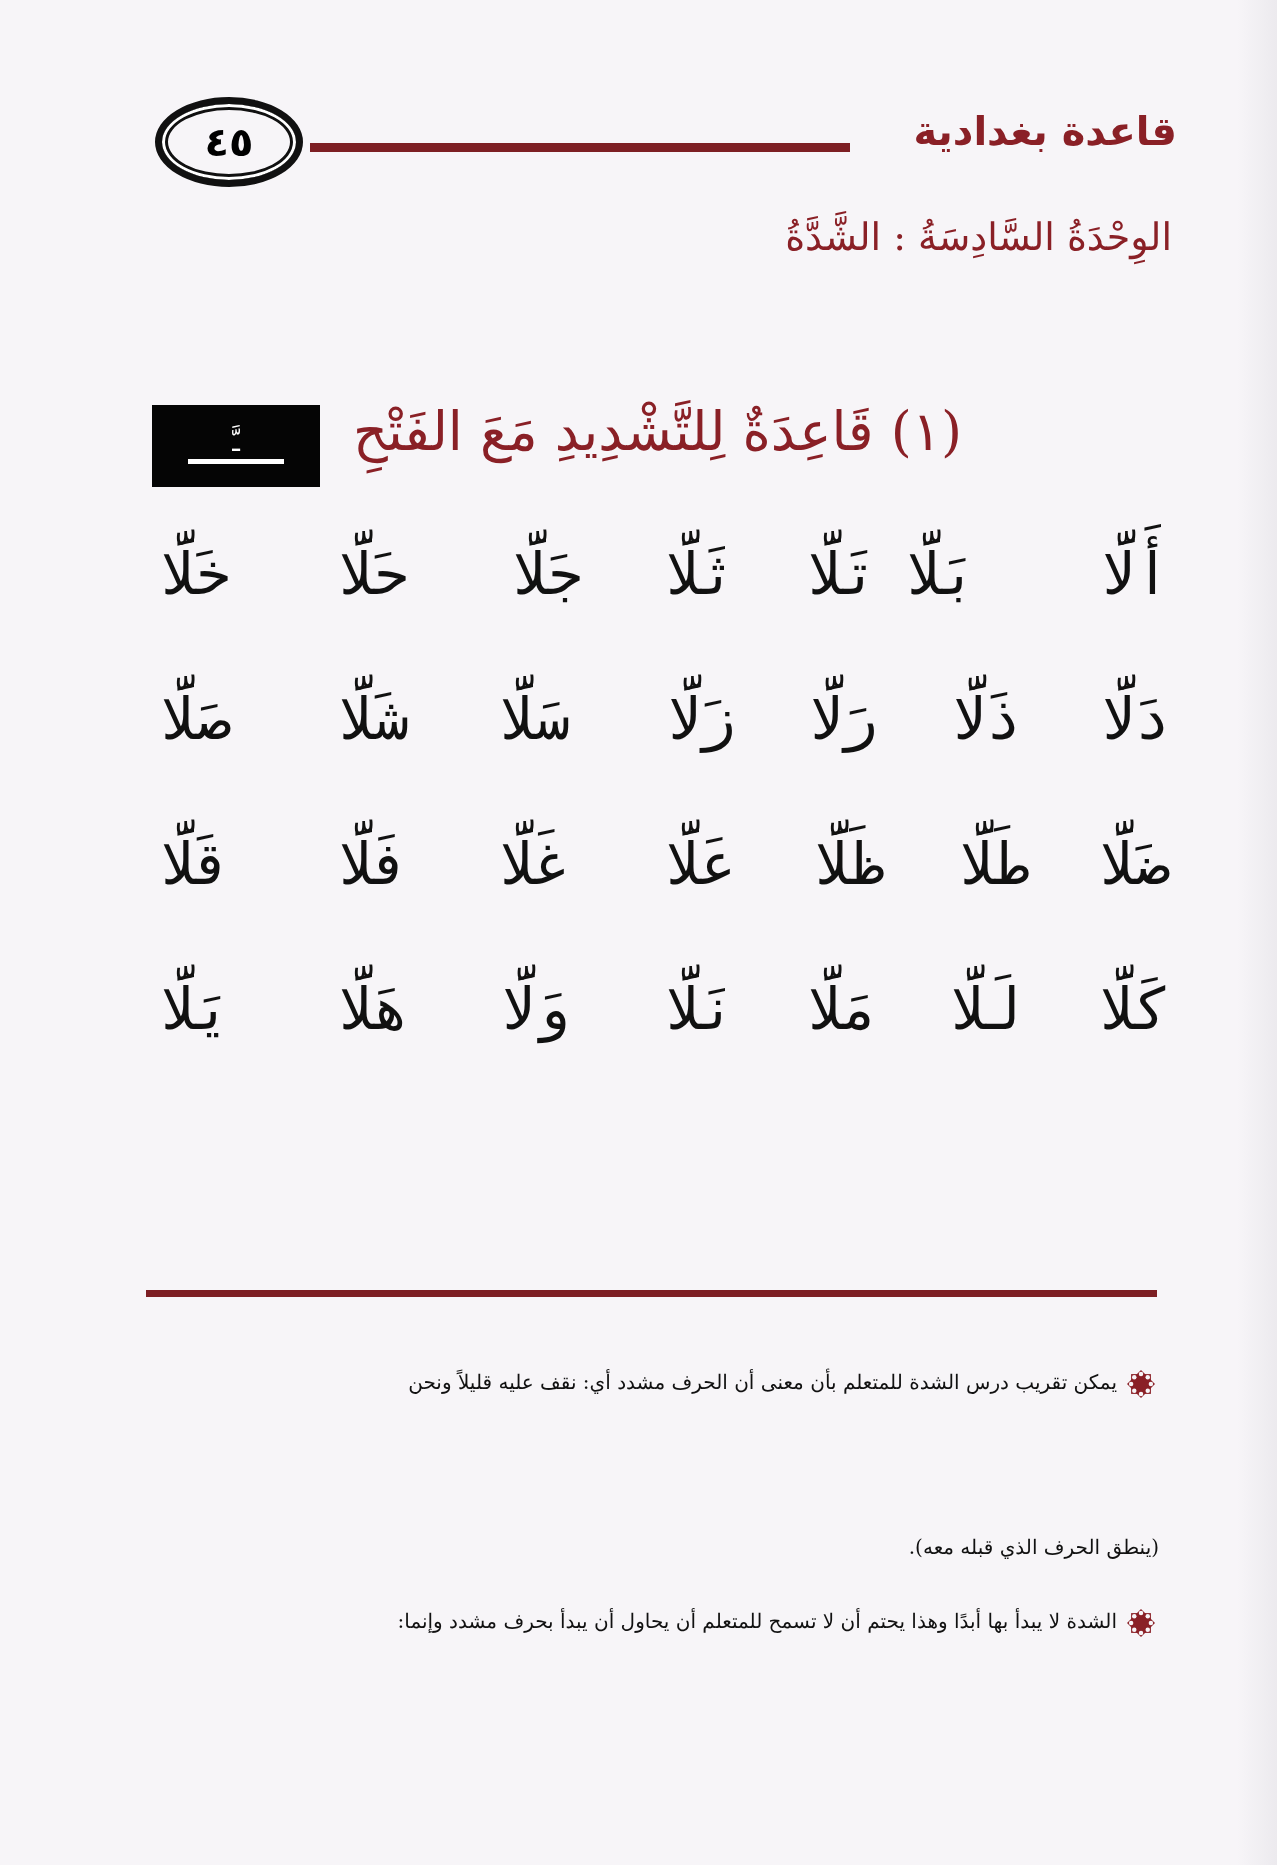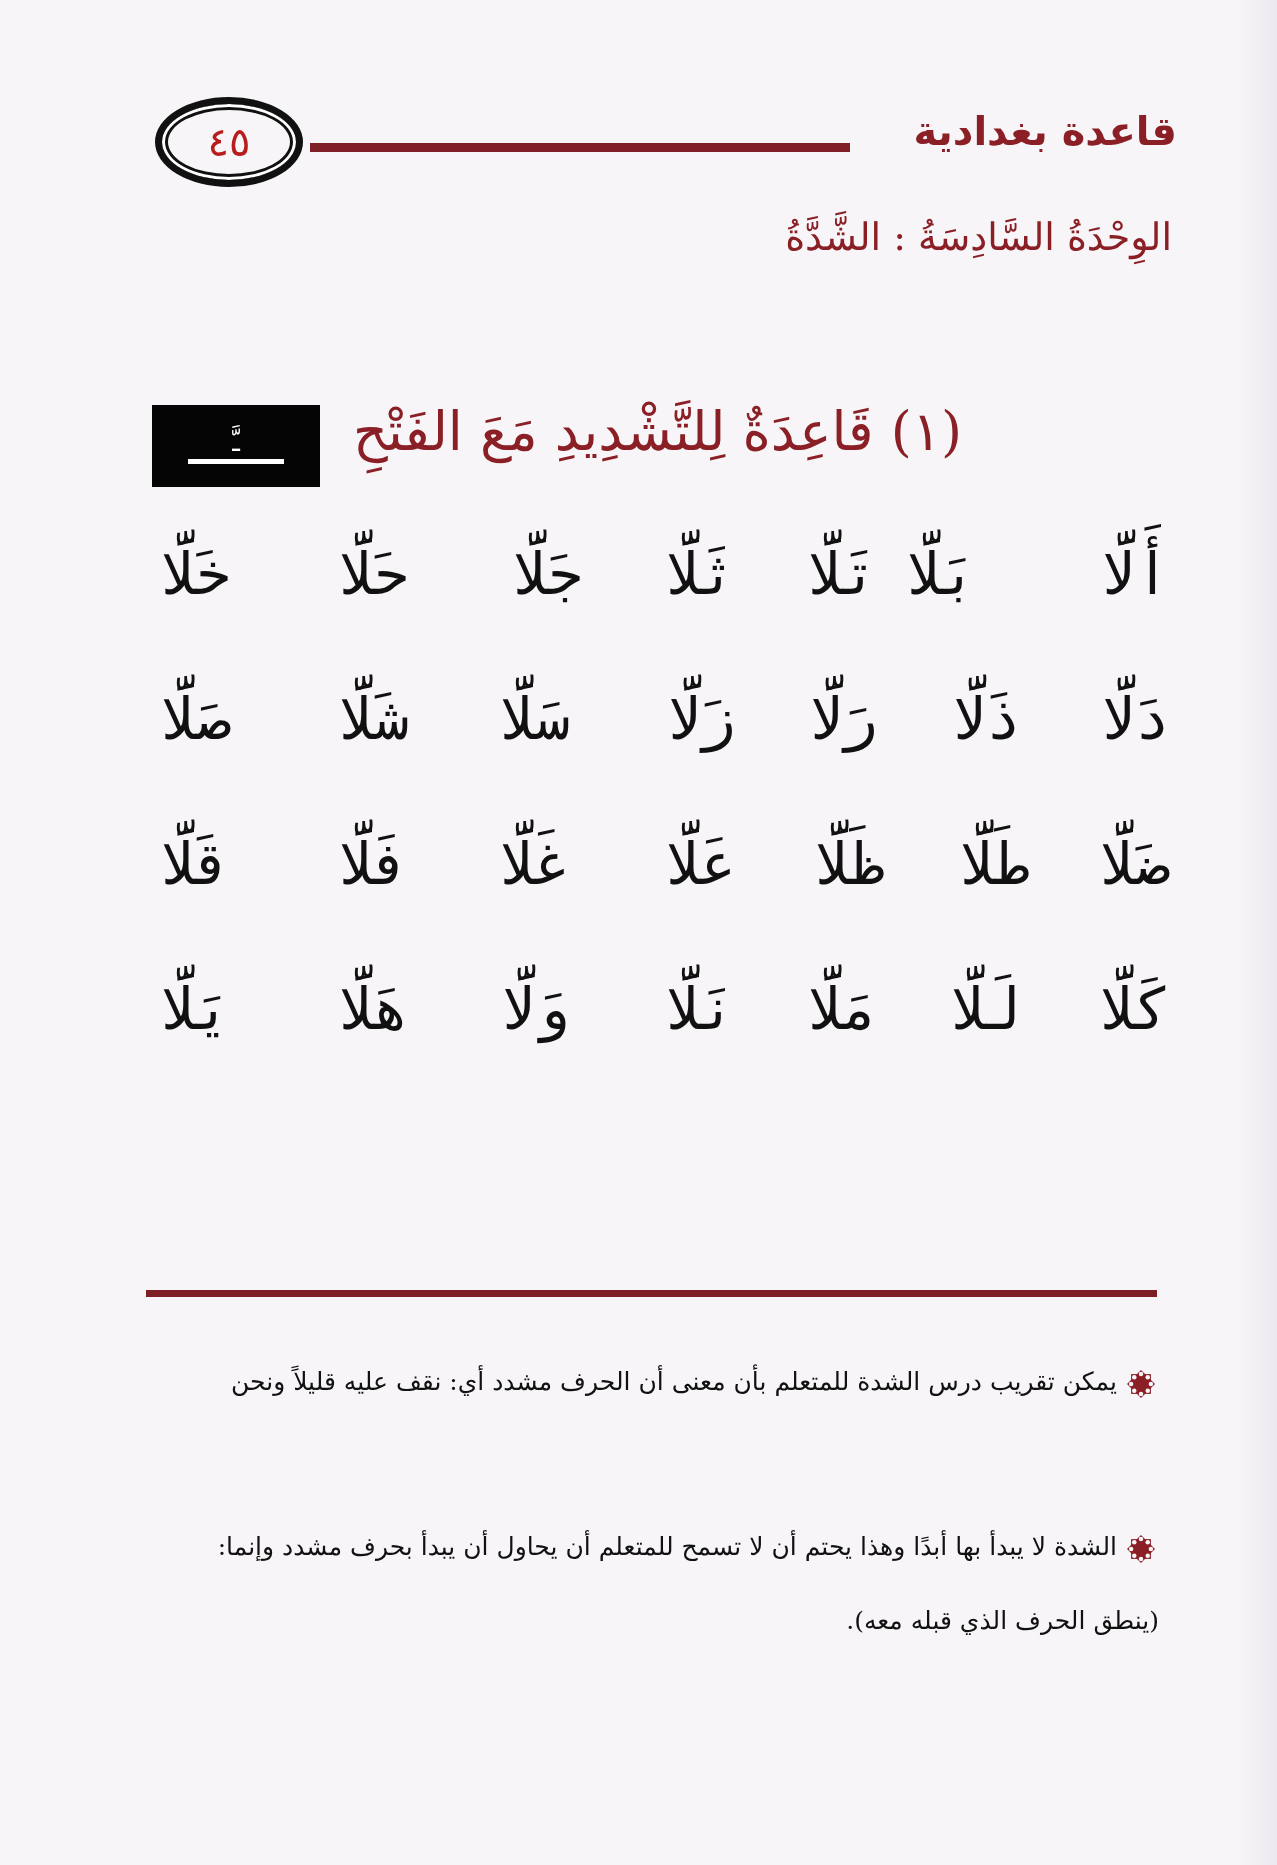--- a/index.html
+++ b/index.html
@@ -9,35 +9,35 @@
     font-family:"DejaVu Serif", serif;
   }
   .page-edge { position:absolute; top:0; right:0; width:40px; height:1865px;
     background:linear-gradient(to right, #f7f5f8, #eceaee); }
   .header-title { position:absolute; top:108px; right:100px; font-family:"DejaVu Sans", sans-serif;
     font-weight:bold; font-size:40px; color:#8a2026; direction:rtl; letter-spacing:1px; }
   .header-rule { position:absolute; top:143px; left:310px; width:540px; height:9px; background:#7d1f24; }
   .page-oval { position:absolute; top:97px; left:155px; width:148px; height:90px; border-radius:50%;
     border:7px solid #111; box-sizing:border-box; box-shadow: inset 0 0 0 3px #fff, inset 0 0 0 6px #111; }
   .page-num { position:absolute; inset:0; display:flex; align-items:center; justify-content:center;
-    font-family:"DejaVu Sans", sans-serif; font-weight:normal; font-size:40px; color:#b91c1c; }
+    font-family:"DejaVu Sans", sans-serif; font-weight:bold; font-size:40px; color:#000000; }
   .unit-title { position:absolute; top:215px; right:105px; font-size:38px; color:#8a2026; direction:rtl;
     font-family:"DejaVu Serif", serif; }
   .lesson-title { position:absolute; top:400px; right:315px; font-size:54px; color:#8a2026; direction:rtl;
     font-family:"DejaVu Serif", serif; }
   .symbol-box { position:absolute; top:405px; left:152px; width:168px; height:82px; background:#050505;
     display:flex; flex-direction:column; align-items:center; justify-content:center; }
   .symbol-glyph { color:#fff; font-size:26px; line-height:26px; margin-bottom:4px; }
   .symbol-line { width:96px; height:5px; background:#fff; }
   .grid { position:absolute; top:540px; left:140px; width:1050px; }
   .grid-row { position:absolute; left:0; width:1050px; height:120px; }
   .cell { position:absolute; top:0; width:110px; text-align:center; direction:rtl;
     font-size:58px; color:#111; font-family:Liberation Mono, monospace; }
   .footer-rule { position:absolute; top:1290px; left:146px; width:1011px; height:7px; background:#7d1f24; }
-  .note { position:absolute; right:118px; width:1040px; direction:rtl; font-size:25px; color:#111;
+  .note { position:absolute; right:118px; width:1040px; direction:rtl; font-size:20px; color:#111;
     font-family:"DejaVu Serif", serif; line-height:74px; }
   .bullet { display:inline-block; width:36px; height:36px; vertical-align:middle; margin-left:6px; }
 </style>
 </head>
 <body>
 
 <div class="page-edge"></div>
 
 <div class="header-title">قاعدة بغدادية</div>
 <div class="header-rule"></div>
@@ -109,32 +109,32 @@
         <circle cx="12.5" cy="12.5" r="2.5"></circle>
           <circle cx="27.5" cy="12.5" r="2.5"></circle>
         <circle cx="12.5" cy="27.5" r="2.5"></circle>
           <circle cx="27.5" cy="27.5" r="2.5"></circle>
       </g>
     </svg><span>يمكن تقريب درس الشدة للمتعلم بأن معنى أن الحرف مشدد  أي:  نقف عليه قليلاً ونحن</span>
   </div>
 </div>
 
 <div class="note" style="top:1510px">
+  <div>(ينطق الحرف الذي قبله معه).</div>
   <div>
     <svg class="bullet" viewBox="0 0 40 40">
       <g fill="#8a2026">
         <rect x="9" y="9" width="22" height="22"></rect>
         <rect x="9" y="9" width="22" height="22" transform="rotate(45 20 20)"></rect>
       </g>
       <g fill="#f7f5f8">
         <circle cx="20" cy="9" r="2.5"></circle>
           <circle cx="20" cy="31" r="2.5"></circle>
         <circle cx="9" cy="20" r="2.5"></circle>
           <circle cx="31" cy="20" r="2.5"></circle>
         <circle cx="12.5" cy="12.5" r="2.5"></circle>
           <circle cx="27.5" cy="12.5" r="2.5"></circle>
         <circle cx="12.5" cy="27.5" r="2.5"></circle>
           <circle cx="27.5" cy="27.5" r="2.5"></circle>
       </g>
     </svg><span>الشدة لا يبدأ بها أبدًا وهذا يحتم أن لا تسمح للمتعلم أن يحاول أن يبدأ بحرف مشدد وإنما:</span>
   </div>
-  <div>(ينطق الحرف الذي قبله معه).</div>
 </div>
 
 </body></html>

